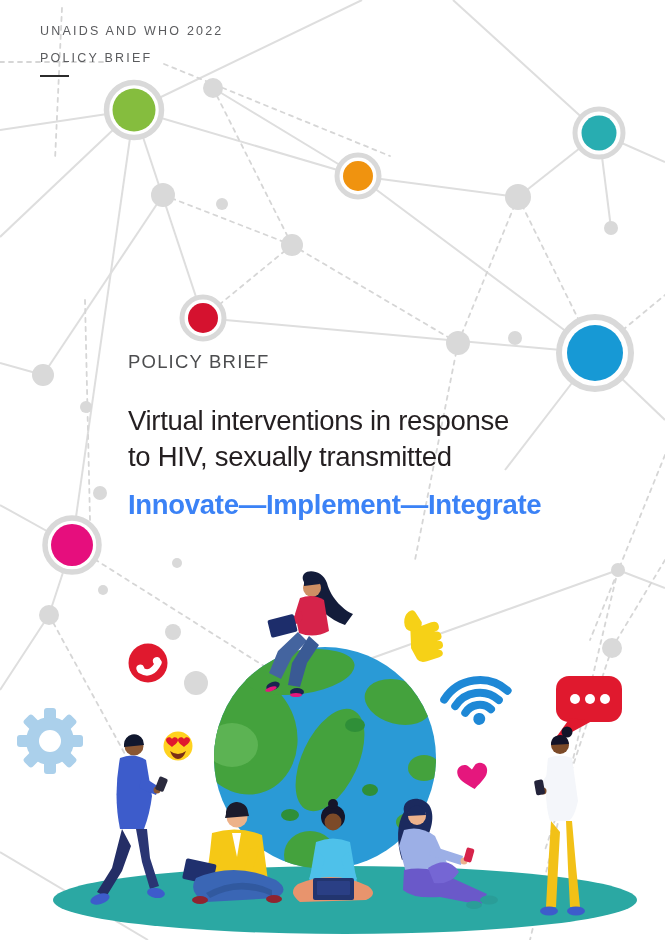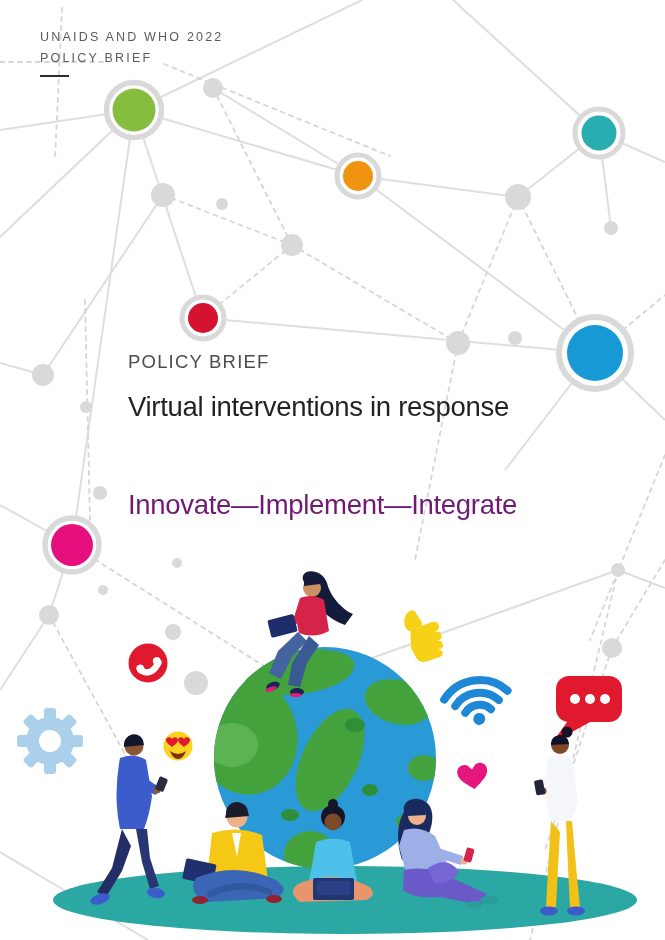--- a/index.html
+++ b/index.html
@@ -1,26 +1,26 @@
 <!DOCTYPE html>
 <html><head>
 <meta charset="utf-8">
 <style>
   html,body{margin:0;padding:0;}
   body{width:665px;height:940px;position:relative;overflow:hidden;background:#ffffff;
        font-family:"Liberation Sans", sans-serif;}
   svg.scene{position:absolute;left:0;top:0;z-index:1;}
   .txt{position:absolute;z-index:2;white-space:nowrap;}
   .hdr{left:40px;font-size:12.5px;letter-spacing:2.2px;color:#5a5b5e;font-weight:500;}
-  .hdr1{top:30px;text-align:right;}
+  .hdr1{top:24px;text-align:right;}
   .hdr2{top:51px;}
   .hdr-rule{position:absolute;z-index:2;left:40px;top:75px;width:29px;height:2px;background:#2b2b2b;}
   .kicker{left:128px;top:351px;font-size:18.5px;letter-spacing:1.2px;color:#4c4d4f;font-weight:400;}
-  .title{left:128px;top:389px;font-size:27.5px;line-height:36px;color:#241f21;font-weight:500;letter-spacing:-0.3px;}
-  .tagline{left:128px;top:489px;font-size:27.5px;font-weight:400;color:#701a75;letter-spacing:-0.3px;}
+  .title{left:128px;top:403px;font-size:27.5px;line-height:36px;color:#241f21;font-weight:500;letter-spacing:-0.3px;}
+  .tagline{left:128px;top:489px;font-size:27.5px;font-weight:700;color:#3b82f6;letter-spacing:-0.3px;}
 </style>
 </head>
 <body>
 
 <svg class="scene" width="665" height="940" viewBox="0 0 665 940">
 
   <g>
     <g stroke="#dedede" stroke-width="2">
       <line x1="0" y1="130" x2="134" y2="110"></line>
       <line x1="134" y1="110" x2="362" y2="0"></line>
@@ -290,15 +290,16 @@
 </svg>
 
 <div class="txt hdr hdr1">UNAIDS AND WHO 2022</div>
 <div class="txt hdr hdr2">POLICY BRIEF</div>
 <div class="hdr-rule"></div>
 
 <div class="txt kicker">POLICY BRIEF</div>
 
 <div class="txt title">
   <div>Virtual interventions in response</div>
+  <div>to HIV, sexually transmitted</div>
 </div>
 
 <div class="txt tagline">Innovate—Implement—Integrate</div>
 
 </body></html>

